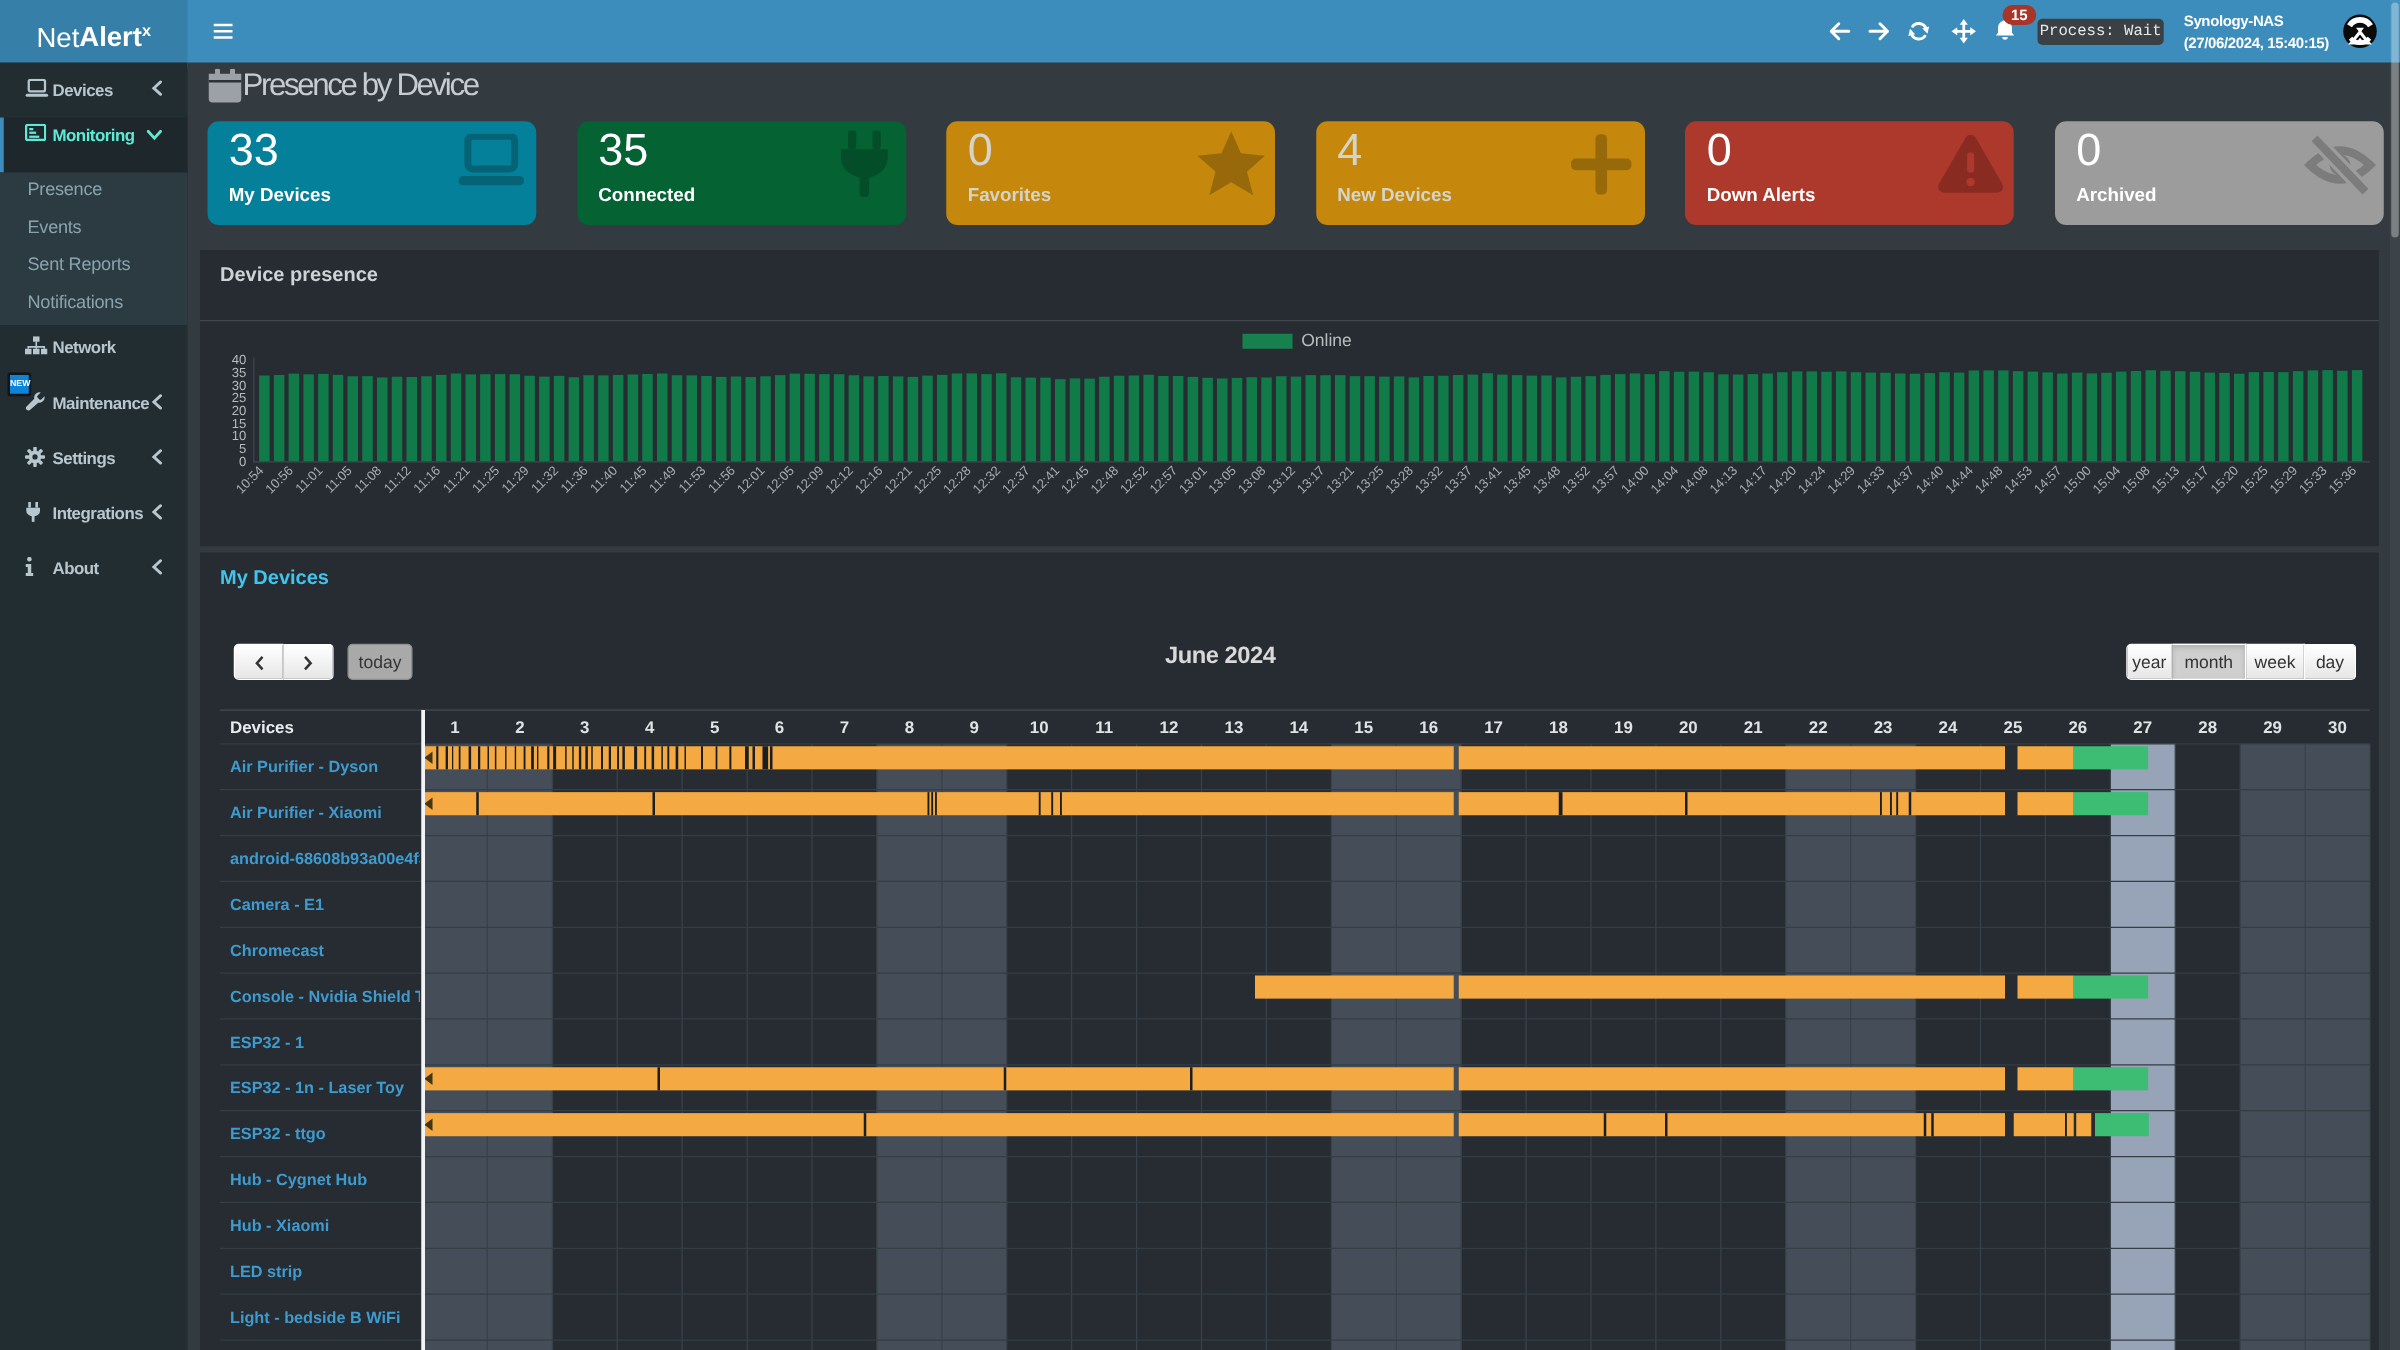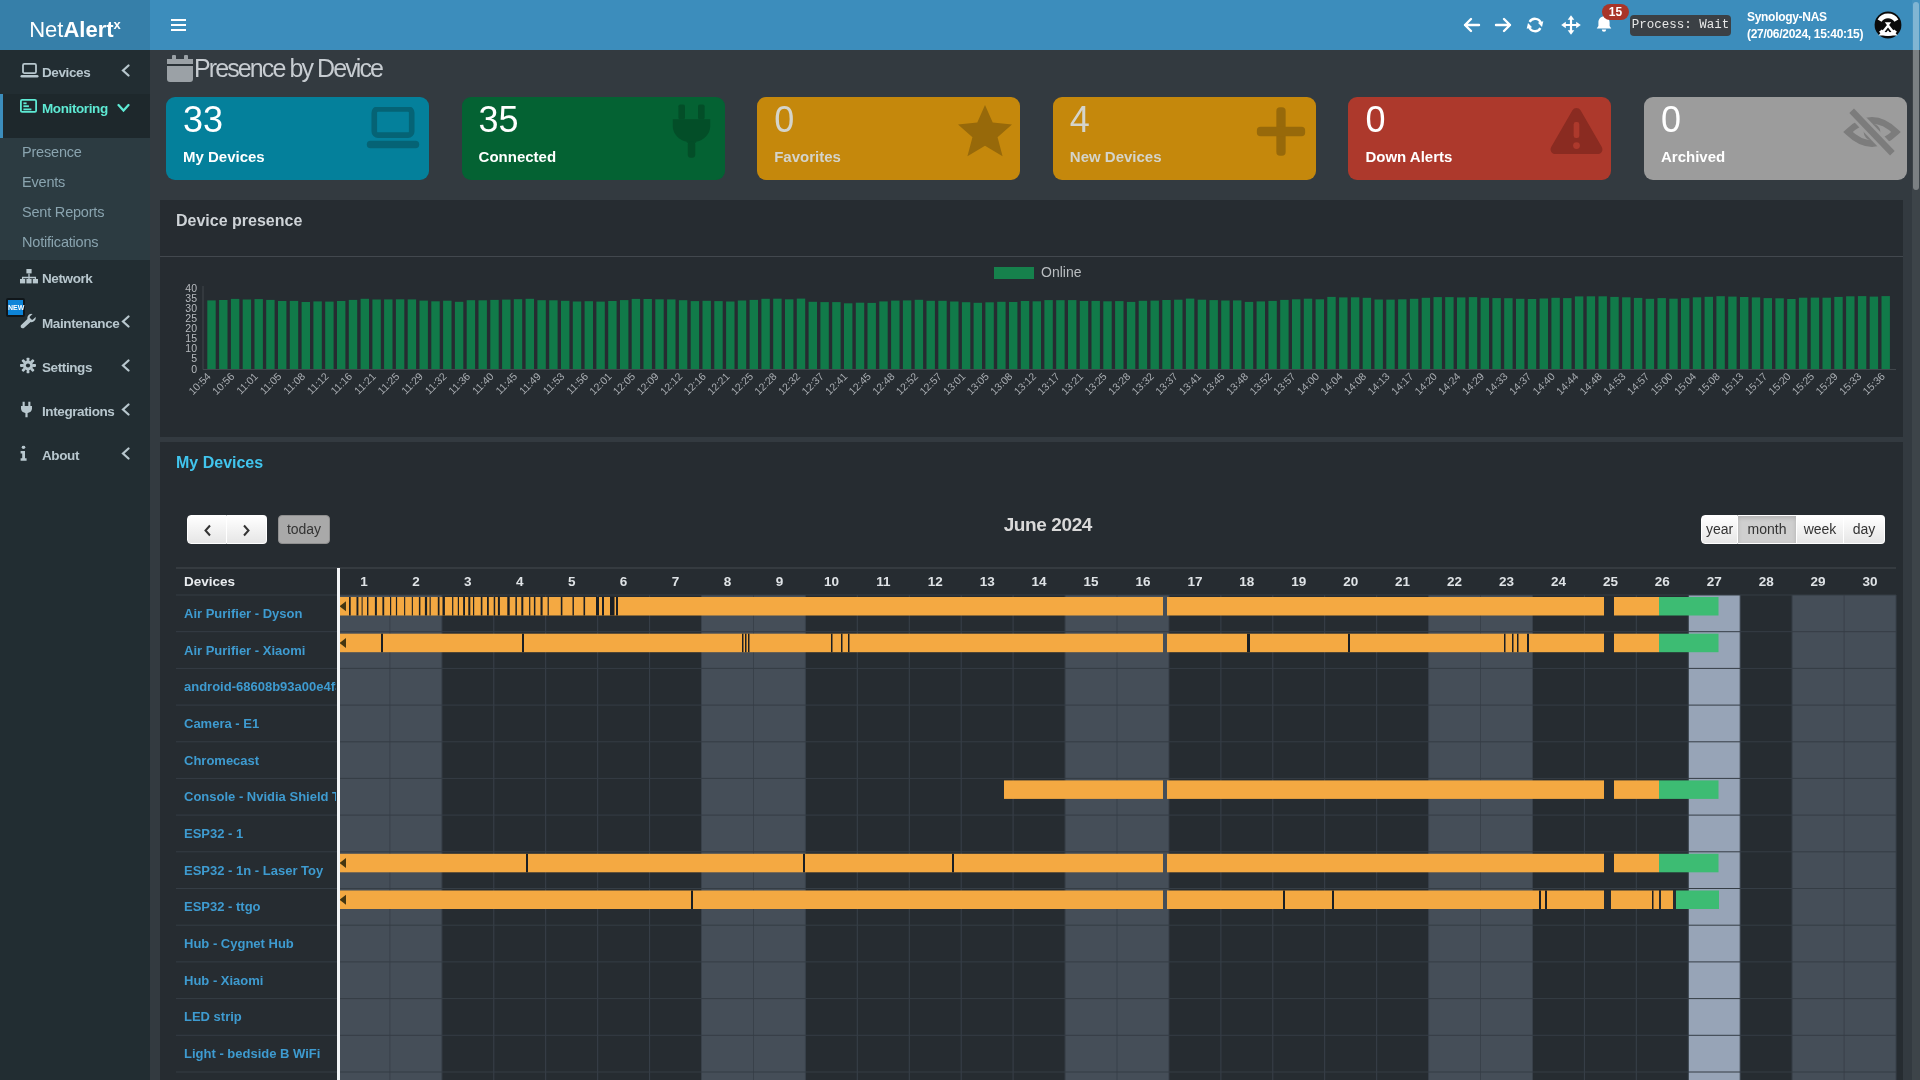--- a/index.html
+++ b/index.html
@@ -445,21 +445,21 @@
   </svg>
 <div class="panel" style="left:160px;top:442px;width:1743px;height:638px;"></div>
 <div class="abs" style="left:176px;top:454px;font-size:16px;font-weight:700;color:#41c5ee;">My Devices</div>
 <div class="fcbtn" style="left:187px;width:40px;border-radius:4px 0 0 4px;"><svg style="margin-top:8px;" width="9" height="13" viewBox="0 0 9 13">
       <path d="M7,1.5 L2.5,6.5 L7,11.5" stroke="#333" stroke-width="2" fill="none"></path>
     </svg></div>
 <div class="fcbtn" style="left:227px;width:40px;border-radius:0 4px 4px 0;border-left:none;"><svg style="margin-top:8px;" width="9" height="13" viewBox="0 0 9 13">
       <path d="M2,1.5 L6.5,6.5 L2,11.5" stroke="#333" stroke-width="2" fill="none"></path>
     </svg></div>
 <div class="fcbtn" style="left:278px;width:52px;background:#a9a9a9;border-color:#8f8f8f;color:#343434;line-height:27px;border-radius:4px;">today</div>
-<div class="abs" style="left:932px;top:514px;width:160px;text-align:right;font-size:19px;letter-spacing:-0.4px;font-weight:600;color:#d9d9d9;">June 2024</div>
+<div class="abs" style="left:932px;top:514px;width:160px;text-align:left;font-size:19px;letter-spacing:-0.4px;font-weight:600;color:#d9d9d9;">June 2024</div>
 <div class="fcbtn" style="left:1701px;width:37px;border-radius:4px 0 0 4px;line-height:27px;">year</div>
 <div class="fcbtn" style="left:1738px;width:59px;border-left:none;background:#cfcfcf;box-shadow:inset 0 2px 4px rgba(0,0,0,0.15);line-height:27px;">month</div>
 <div class="fcbtn" style="left:1797px;width:47px;border-left:none;line-height:27px;">week</div>
 <div class="fcbtn" style="left:1844px;width:41px;border-left:none;border-radius:0 4px 4px 0;line-height:27px;">day</div>
 <svg class="abs" style="left:160px;top:560px;" width="1743" height="520" viewBox="0 0 1743 520">
     <defs>
       <clipPath id="devclip">
         <rect x="16" y="0" width="160" height="520"></rect>
       </clipPath>
     </defs>

